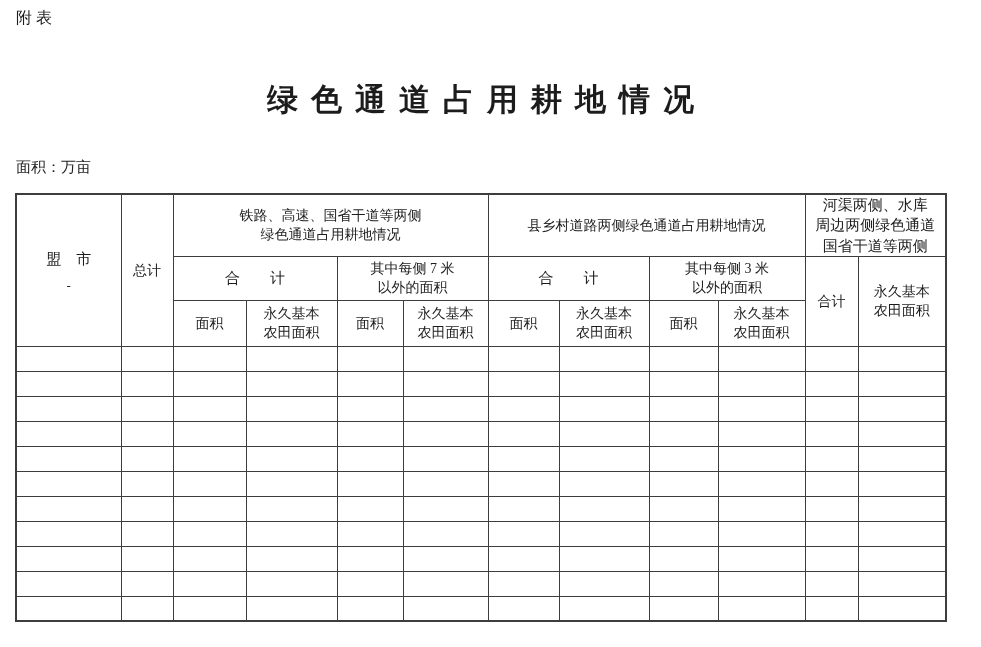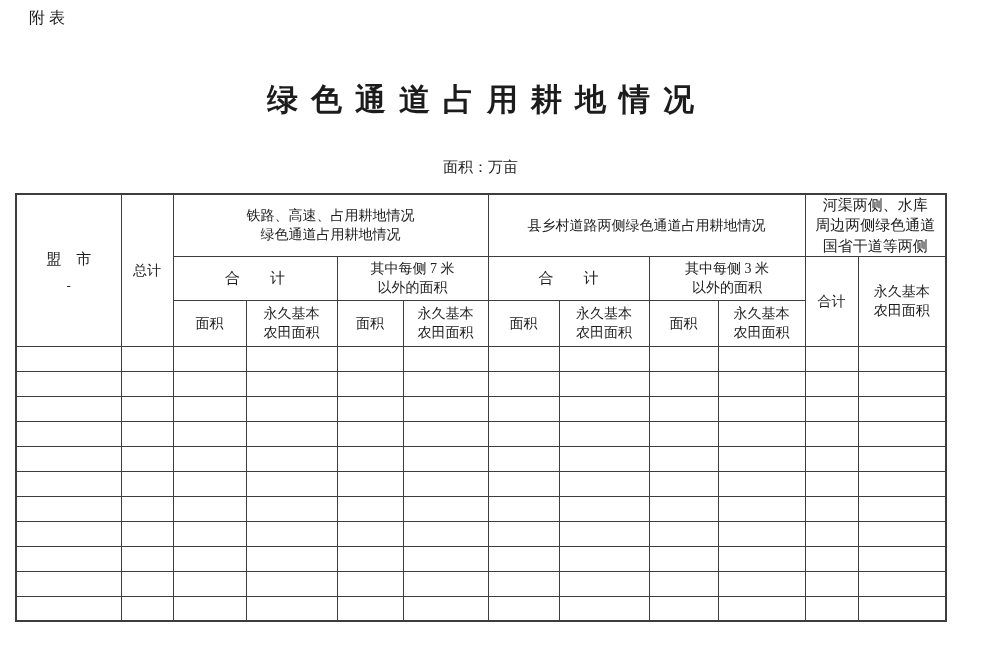--- a/index.html
+++ b/index.html
@@ -16,21 +16,21 @@
   .page {
     position: relative;
     width: 981px;
     height: 647px;
     background: var(--bg);
     margin: 0 auto;
     overflow: hidden;
   }
   .corner-label {
     position: absolute;
-    left: 29px;
+    left: 16px;
     top: 8px;
     font-size: 16px;
     letter-spacing: 4px;
   }
   .page-title {
     position: absolute;
     left: 16px;
     top: 79px;
     width: 929px;
     text-align: center;
@@ -38,21 +38,21 @@
     font-weight: bold;
     letter-spacing: 13px;
     text-indent: 13px;
     white-space: nowrap;
   }
   .unit-note {
     position: absolute;
     left: 16px;
     top: 158px;
     width: 929px;
-    text-align: center;
+    text-align: left;
     font-size: 15px;
   }
   table.form-table {
     position: absolute;
     left: 15px;
     top: 193px;
     width: 930px;
     border-collapse: collapse;
     table-layout: fixed;
     border: 2px solid var(--line);
@@ -109,21 +109,21 @@
         <col style="width:88px">
     </colgroup>
     <thead>
       <tr class="h1">
         <th rowspan="3" class="stub-cell">
           <span class="stub-label">盟　市</span>
           <span class="stub-mark">-</span>
         </th>
         <th rowspan="3">总计</th>
         <th colspan="4" class="group-title">
-          <span>铁路、高速、占用耕地情况</span><br>
+          <span>铁路、高速、国省干道等两侧</span><br>
           <span>绿色通道占用耕地情况</span>
         </th>
         <th colspan="4" class="group-title">
           <span>县乡村道路两侧绿色通道占用耕地情况</span>
         </th>
         <th colspan="2" class="group-title-narrow">
           <span>河渠两侧、水库</span><br>
           <span>周边两侧绿色通道</span><br>
           <span>国省干道等两侧</span>
         </th>

